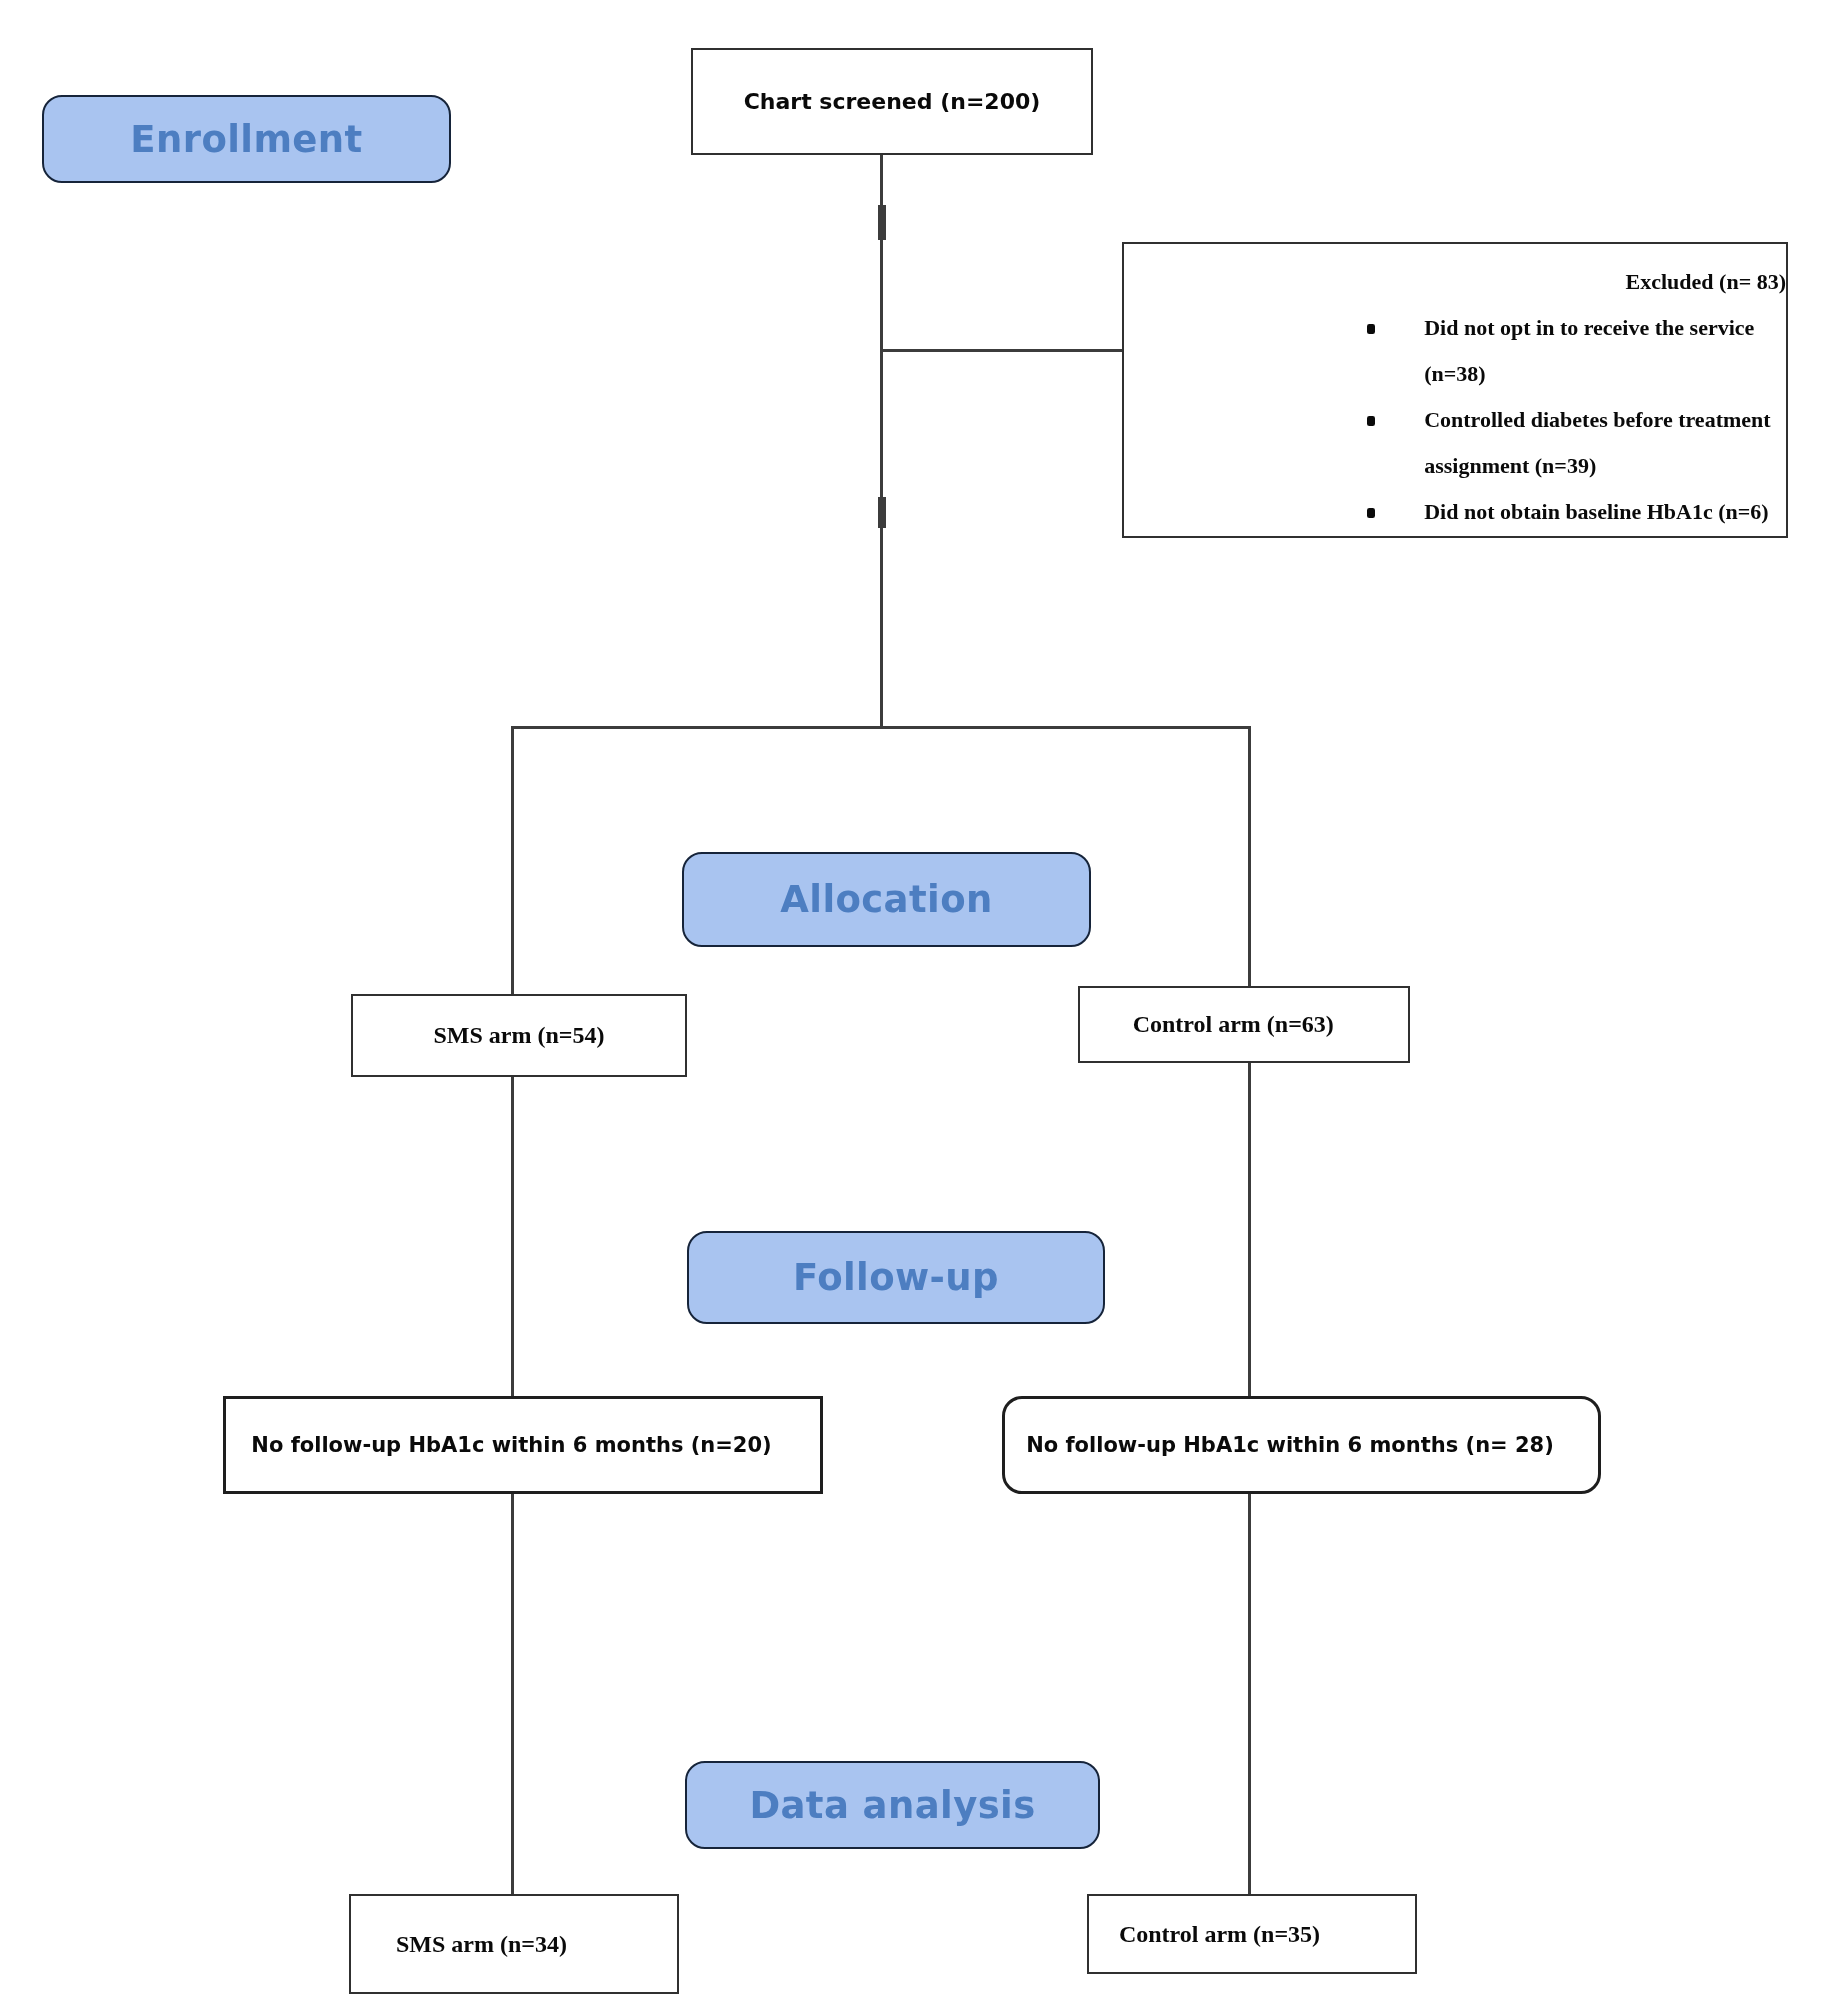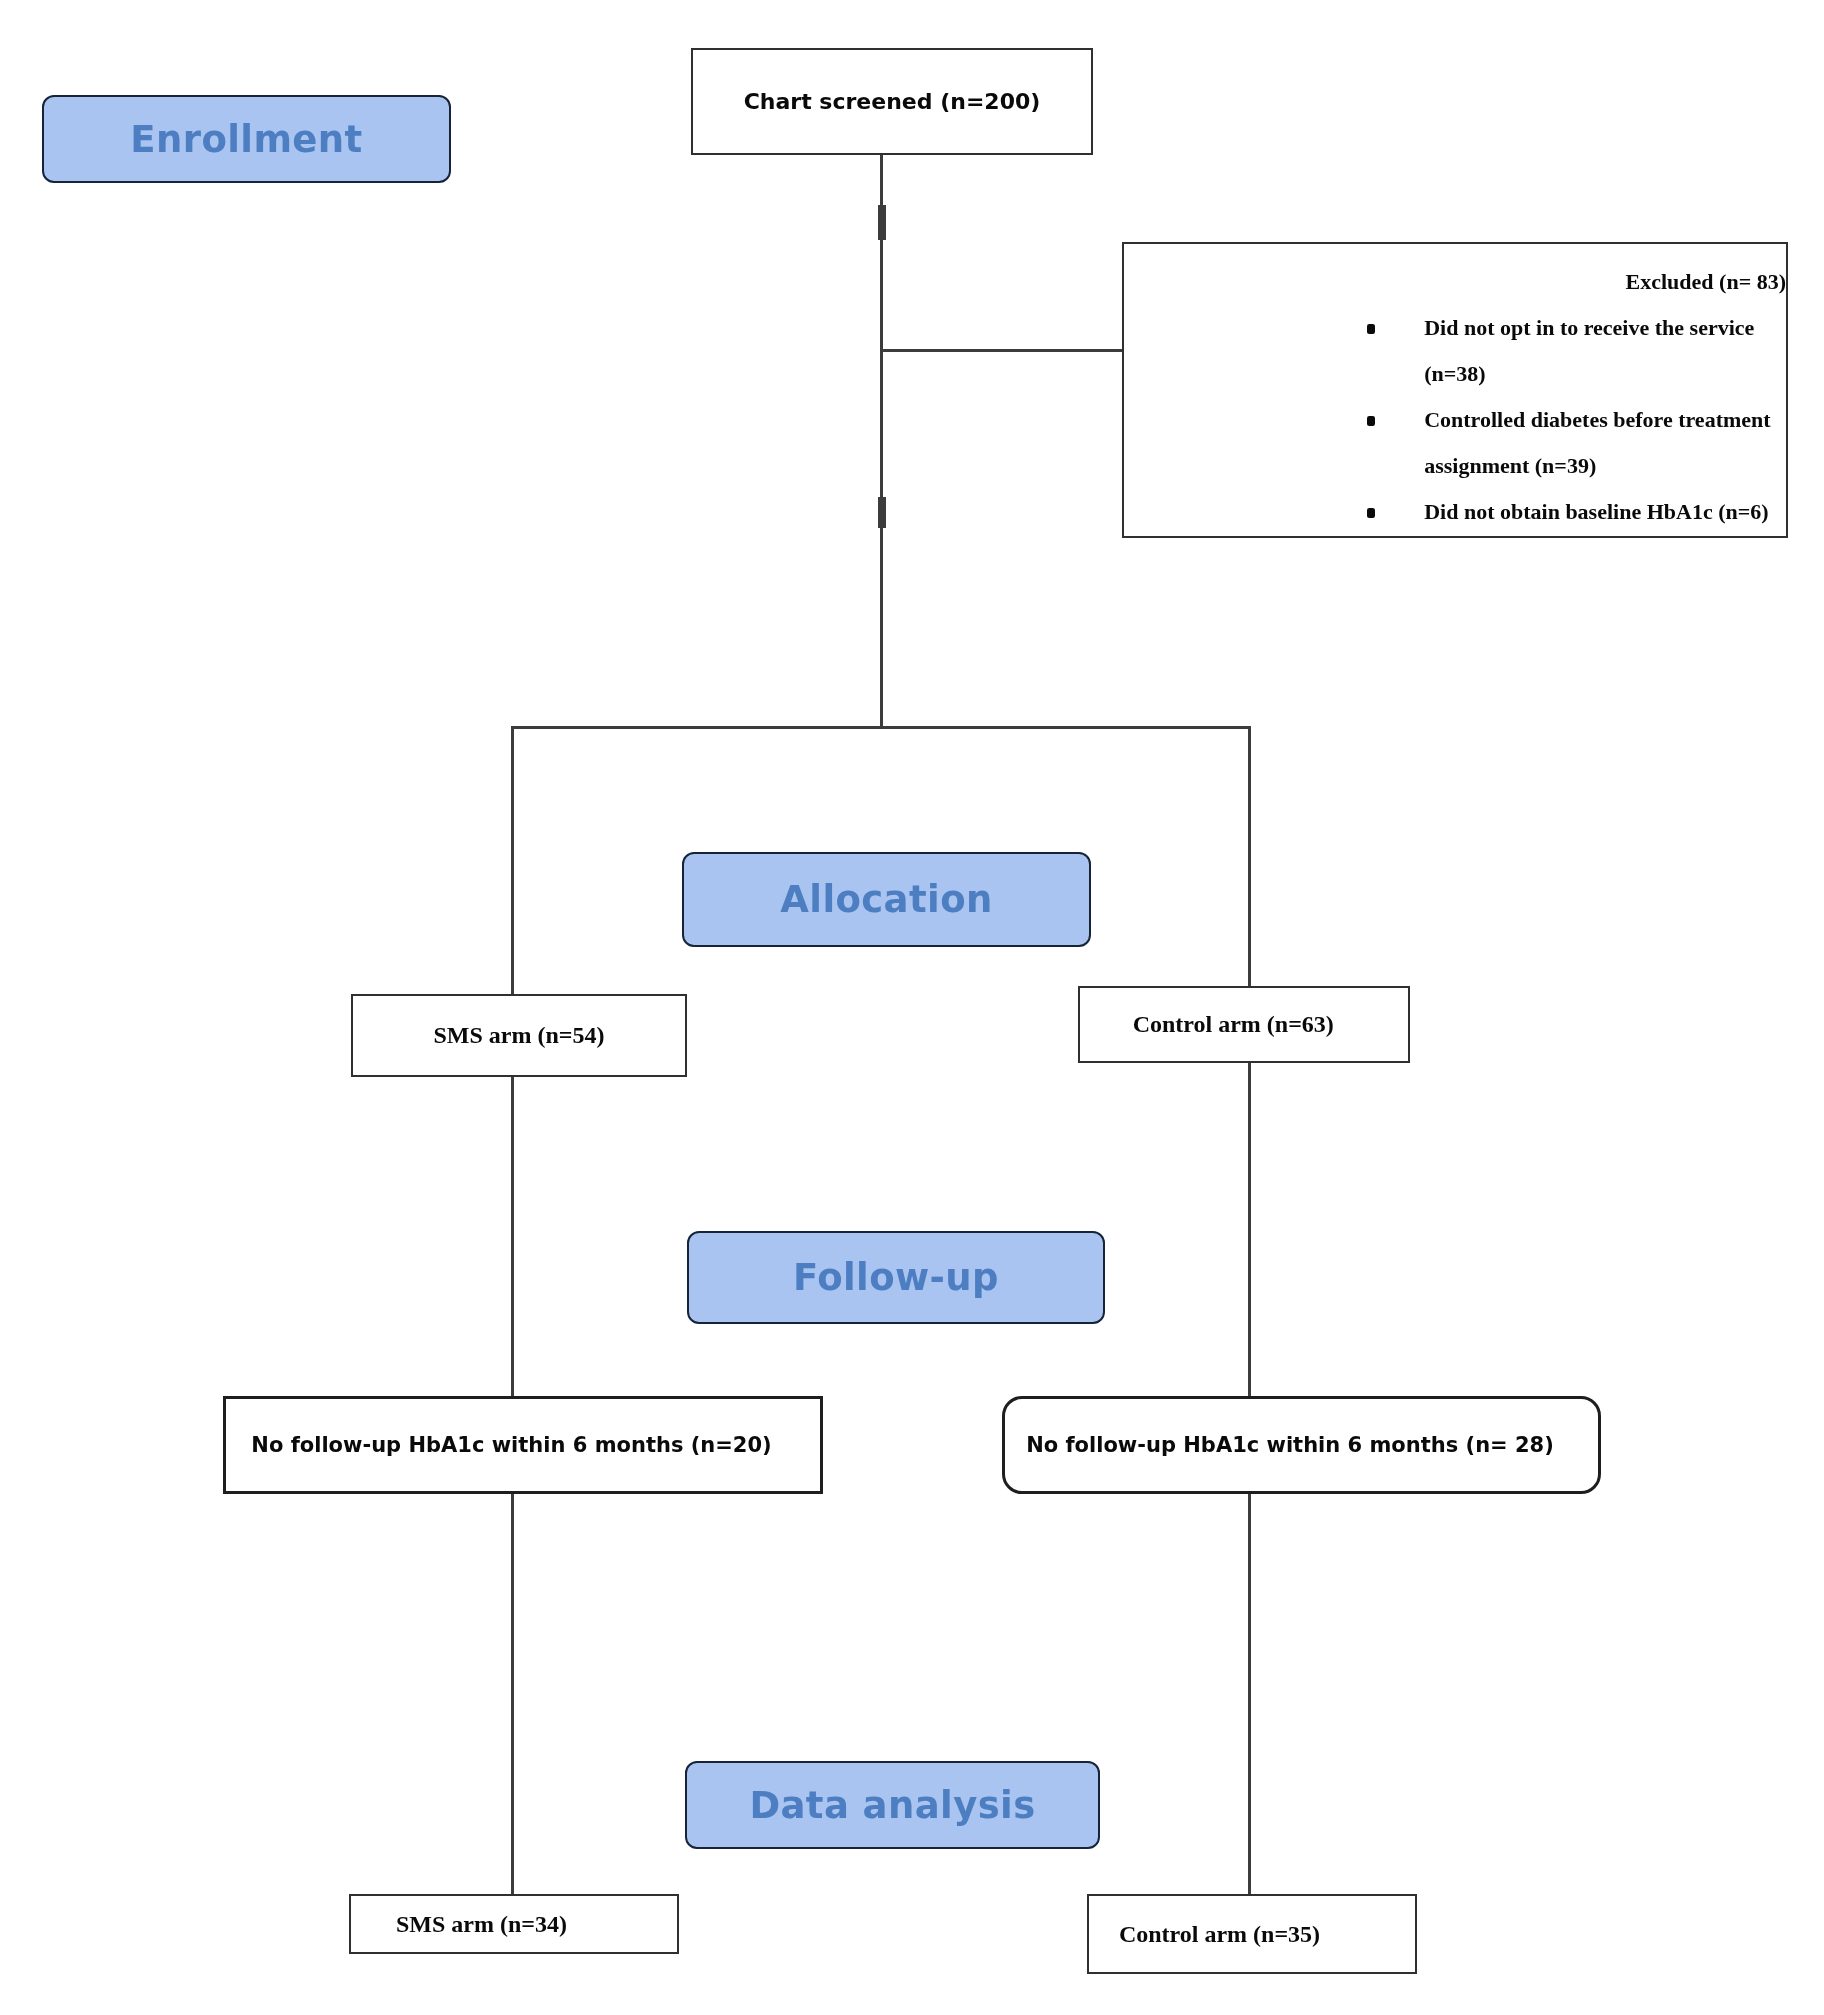--- a/index.html
+++ b/index.html
@@ -59,21 +59,21 @@
     padding-right:65px;
   }
   .stage{
     position:absolute;
     box-sizing:border-box;
     display:flex;
     align-items:center;
     justify-content:center;
     background:var(--stage_fill);
     border:2.3px solid var(--stage_border);
-    border-radius:12px;
+    border-radius:20px;
     color:var(--stage_text);
     font-family:"DejaVu Sans", sans-serif;
     font-weight:bold;
     font-size:37px;
     letter-spacing:0.4px;
   }
   .excluded{
     align-items:flex-end;
     justify-content:flex-start;
     text-align:left;
@@ -174,21 +174,21 @@
   </div>
 
   <div class="box thickborder nf-label" style="left:223px;top:1396px;width:600px;height:98px;">
     <span>No follow-up HbA1c within 6 months (n=20)</span>
   </div>
 
   <div class="box thickborder nf-label" style="left:1002px;top:1396px;width:599px;height:98px;border-radius:20px;">
     <span>No follow-up HbA1c within 6 months (n= 28)</span>
   </div>
 
-  <div class="box plain serif-label shifted" style="left:349px;top:1894px;width:330px;height:60px;">
+  <div class="box plain serif-label shifted" style="left:349px;top:1894px;width:330px;height:100px;">
     <span>SMS arm (n=34)</span>
   </div>
 
   <div class="box plain serif-label shifted" style="left:1087px;top:1894px;width:330px;height:80px;">
     <span>Control arm (n=35)</span>
   </div>
 
 </div>
 
 

